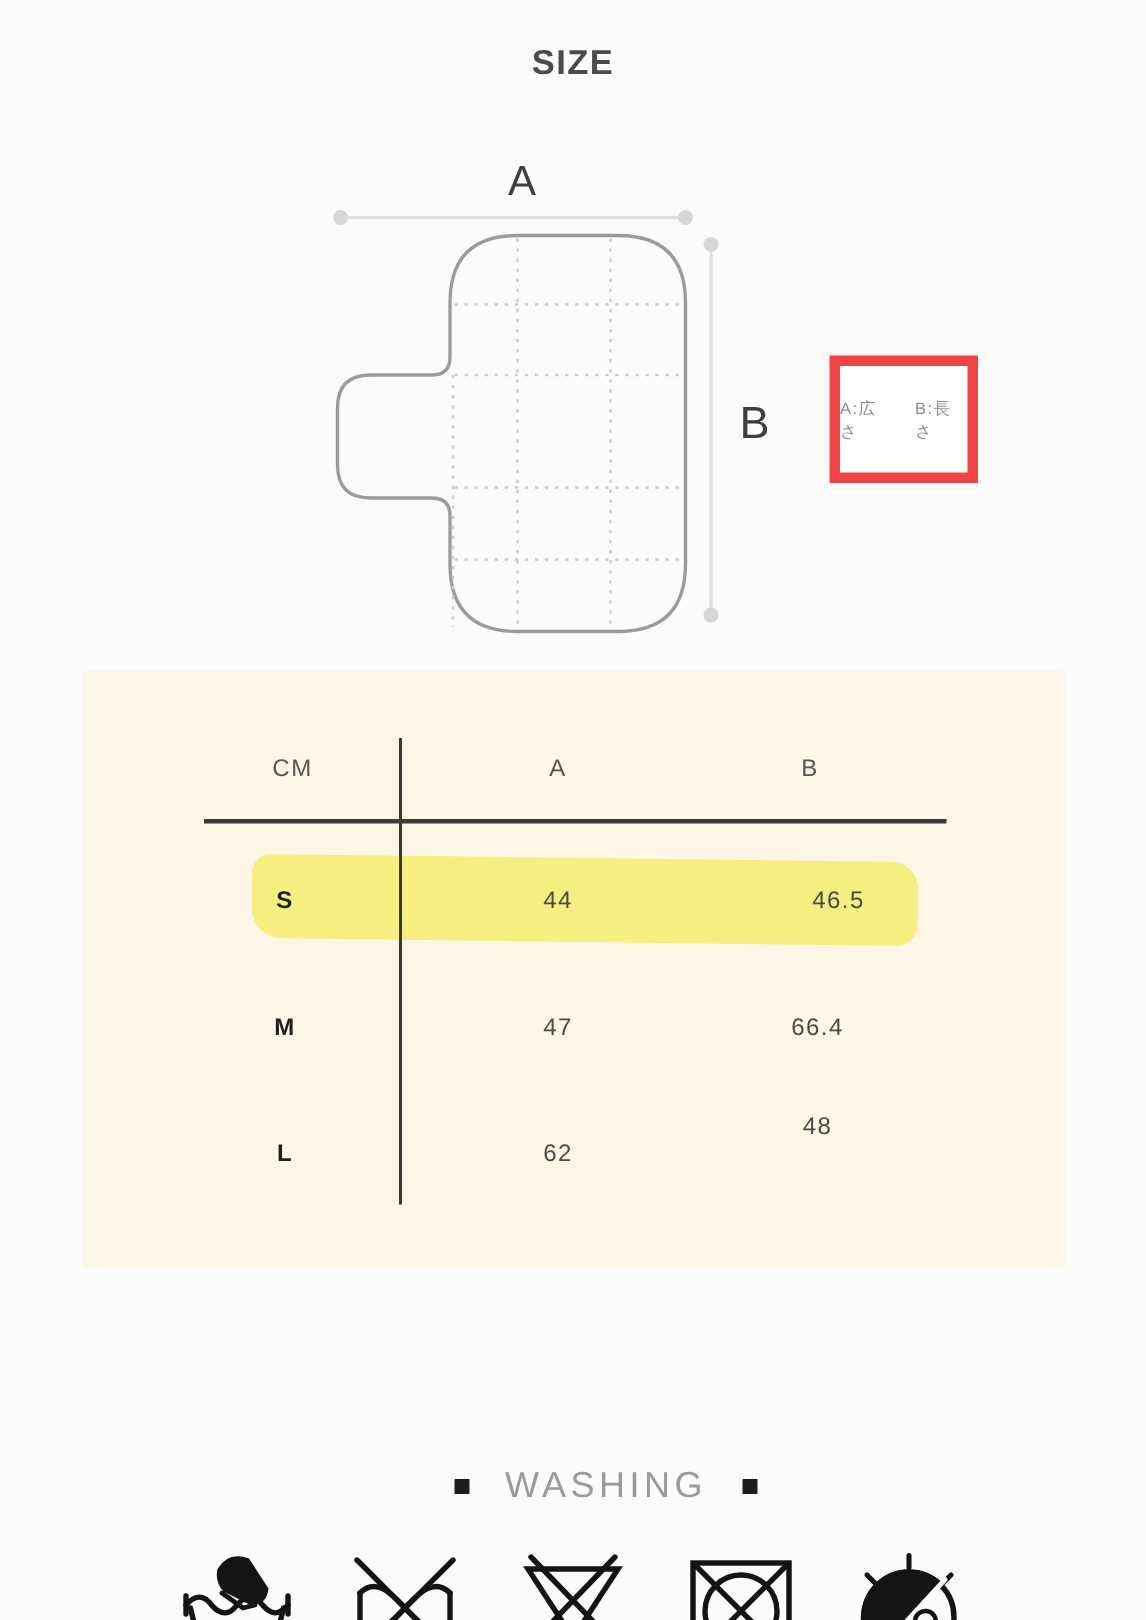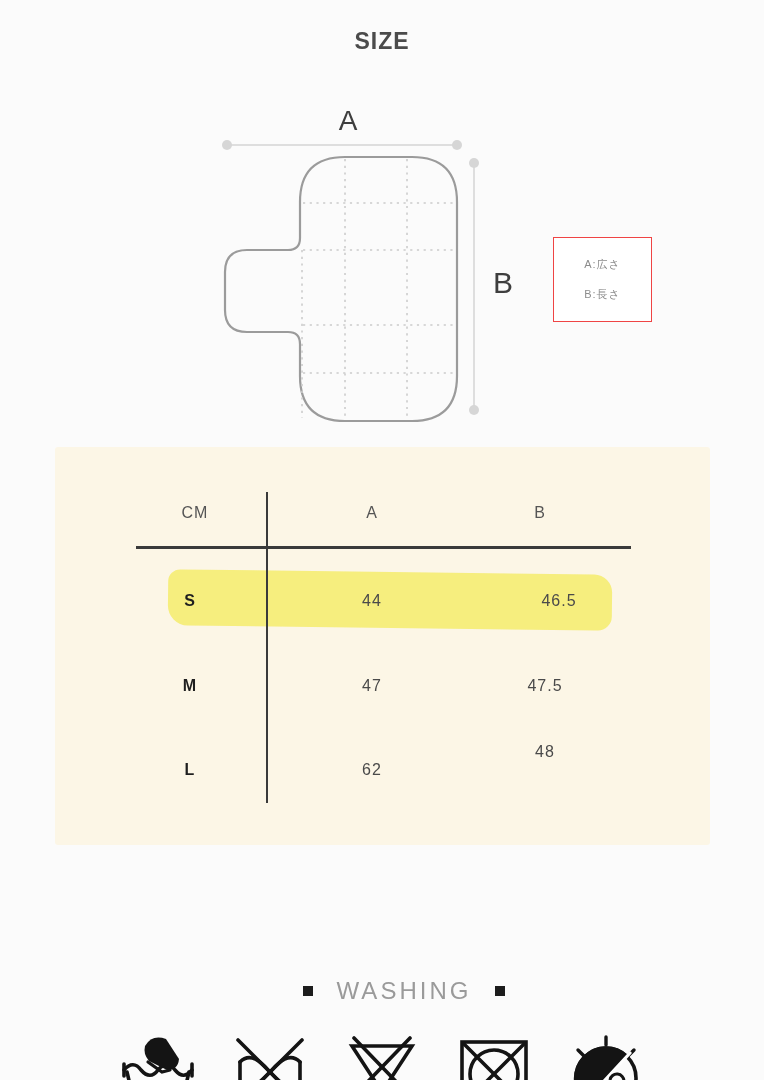--- a/index.html
+++ b/index.html
@@ -17,22 +17,22 @@
     color:#4b4b4b;
   }
   .diagram-svg{position:absolute;left:200px;top:100px;}
   .dim-label{
     position:absolute;transform:translate(-50%,-50%);
     color:#3e3e3e;font-size:28px;font-weight:400;
   }
   .dim-label.b{font-size:30px;}
   .legend-box{
     position:absolute;left:553px;top:237px;width:99px;height:85px;
-    background:#ffffff;border:1px solid #ef4444;
-    display:flex;flex-direction:column;align-items:center;justify-content:center;gap:15px;
+    background:#ffffff;border:7px solid #ef4444;
+    display:flex;align-items:center;justify-content:center;gap:15px;
     box-sizing:border-box;
   }
   .legend-line{font-size:11px;color:#8c8c8c;letter-spacing:1px;}
   .size-panel{
     position:absolute;left:55px;top:447px;width:655px;height:398px;
     background:#fcf6e6;border-radius:3px;
   }
   .row-highlight{
     position:absolute;left:113px;top:125px;width:444px;height:56px;
     background:#f4ec66;opacity:.82;border-radius:12px 18px 14px 20px;
@@ -122,21 +122,21 @@
 
     <div>
       <div class="cell size" style="left:135px;top:154px">S</div>
       <div class="cell" style="left:317px;top:154px">44</div>
       <div class="cell" style="left:504px;top:154px">46.5</div>
     </div>
 
     <div>
       <div class="cell size" style="left:135px;top:239px">M</div>
       <div class="cell" style="left:317px;top:239px">47</div>
-      <div class="cell" style="left:490px;top:239px">47.5</div>
+      <div class="cell" style="left:490px;top:239px">66.4</div>
     </div>
 
     <div>
       <div class="cell size" style="left:135px;top:323px">L</div>
       <div class="cell" style="left:317px;top:323px">62</div>
       <div class="cell" style="left:490px;top:305px">48</div>
     </div>
   </div>
 
   <div class="washing-heading">

